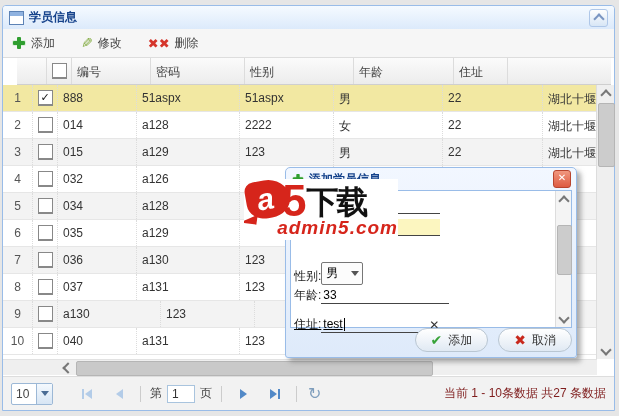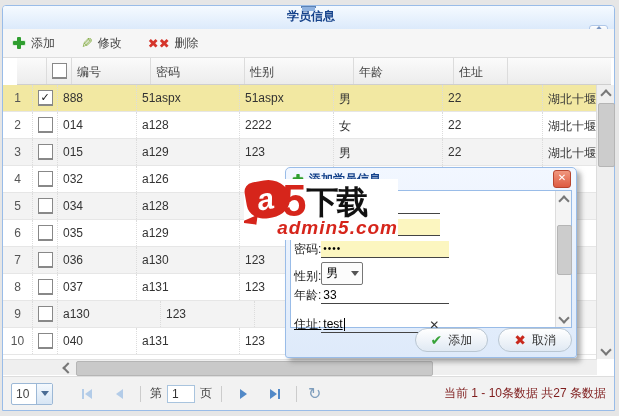--- a/index.html
+++ b/index.html
@@ -3,21 +3,21 @@
 <meta charset="utf-8">
 <style>
   html,body{margin:0;padding:0;}
   .screen{position:relative;width:619px;height:416px;background:#E6E6E6;
     font-family:"Liberation Sans","DejaVu Sans",sans-serif;font-size:12px;overflow:hidden;}
 
   
   .panel{position:absolute;left:2px;top:5px;width:613px;height:406px;background:#fff;
     border:1px solid #99BCE8;border-radius:4px 4px 0 0;box-sizing:border-box;}
   .titlebar{height:23px;background:linear-gradient(#F5FAFF,#DCEAFB);border-bottom:1px solid #99BCE8;
-    display:flex;align-items:center;padding:0 6px;border-radius:3px 3px 0 0;flex-direction:column;}
+    display:flex;align-items:center;padding:0 6px;border-radius:3px 3px 0 0;}
   .win-ico{width:13px;height:12px;border:1px solid #5C82B5;background:#fff;position:relative;}
   .win-ico::before{content:"";position:absolute;left:0;top:0;right:0;height:4px;background:#8FB2E0;}
   .title{font-weight:bold;color:#15428B;margin-left:5px;}
   .tool-collapse{margin-left:auto;width:17px;height:16px;border:1px solid #AFC7E8;border-radius:3px;
     background:linear-gradient(#FEFEFE,#D8E6F6);display:flex;align-items:center;justify-content:center;cursor:pointer;}
   .tool-collapse i{width:6px;height:6px;border-left:2px solid #7A96C2;border-top:2px solid #7A96C2;transform:rotate(45deg);margin-top:2px;}
 
   
   .toolbar{position:absolute;left:0;top:23px;width:100%;height:29px;background:#F6F6F6;
     border-bottom:1px solid #DDD;display:flex;align-items:center;gap:26px;padding-left:9px;box-sizing:border-box;}
@@ -336,24 +336,20 @@
     </div>
     <div class="dlg-body">
       <div class="frow" style="top:6px;">
         <span class="flabel" style="visibility:hidden;">□□:</span>
         <span class="inp"></span>
       </div>
       <div class="frow" style="top:28px;">
         <span class="flabel" style="visibility:hidden;">□□:</span>
         <span class="inp yellow"></span>
       </div>
-      <div class="frow" style="top:50px;">
-        <span class="flabel">密码:</span>
-        <span class="inp yellow dots">••••</span>
-      </div>
       <div class="frow" style="top:71px;">
         <span class="flabel">性别:</span>
         <span class="sel">
           <span class="sval">男</span>
           <i class="tri down"></i>
         </span>
       </div>
       <div class="frow" style="top:96px;">
         <span class="flabel">年龄:</span>
         <span class="inp">33</span>

